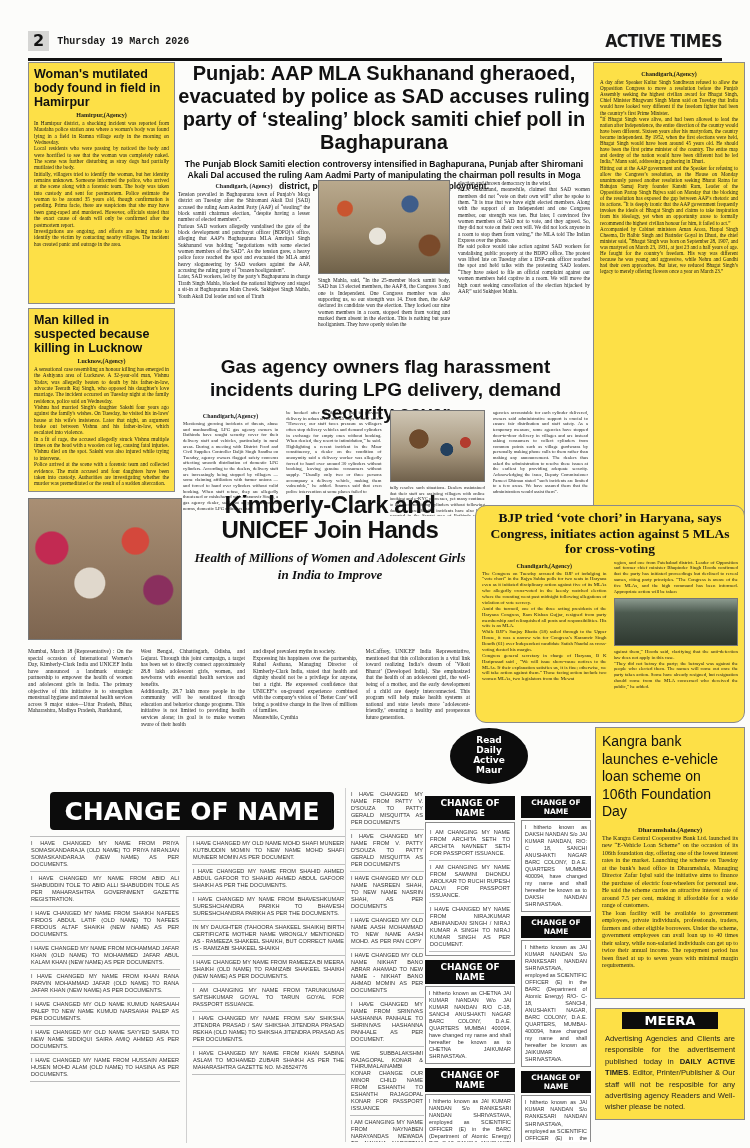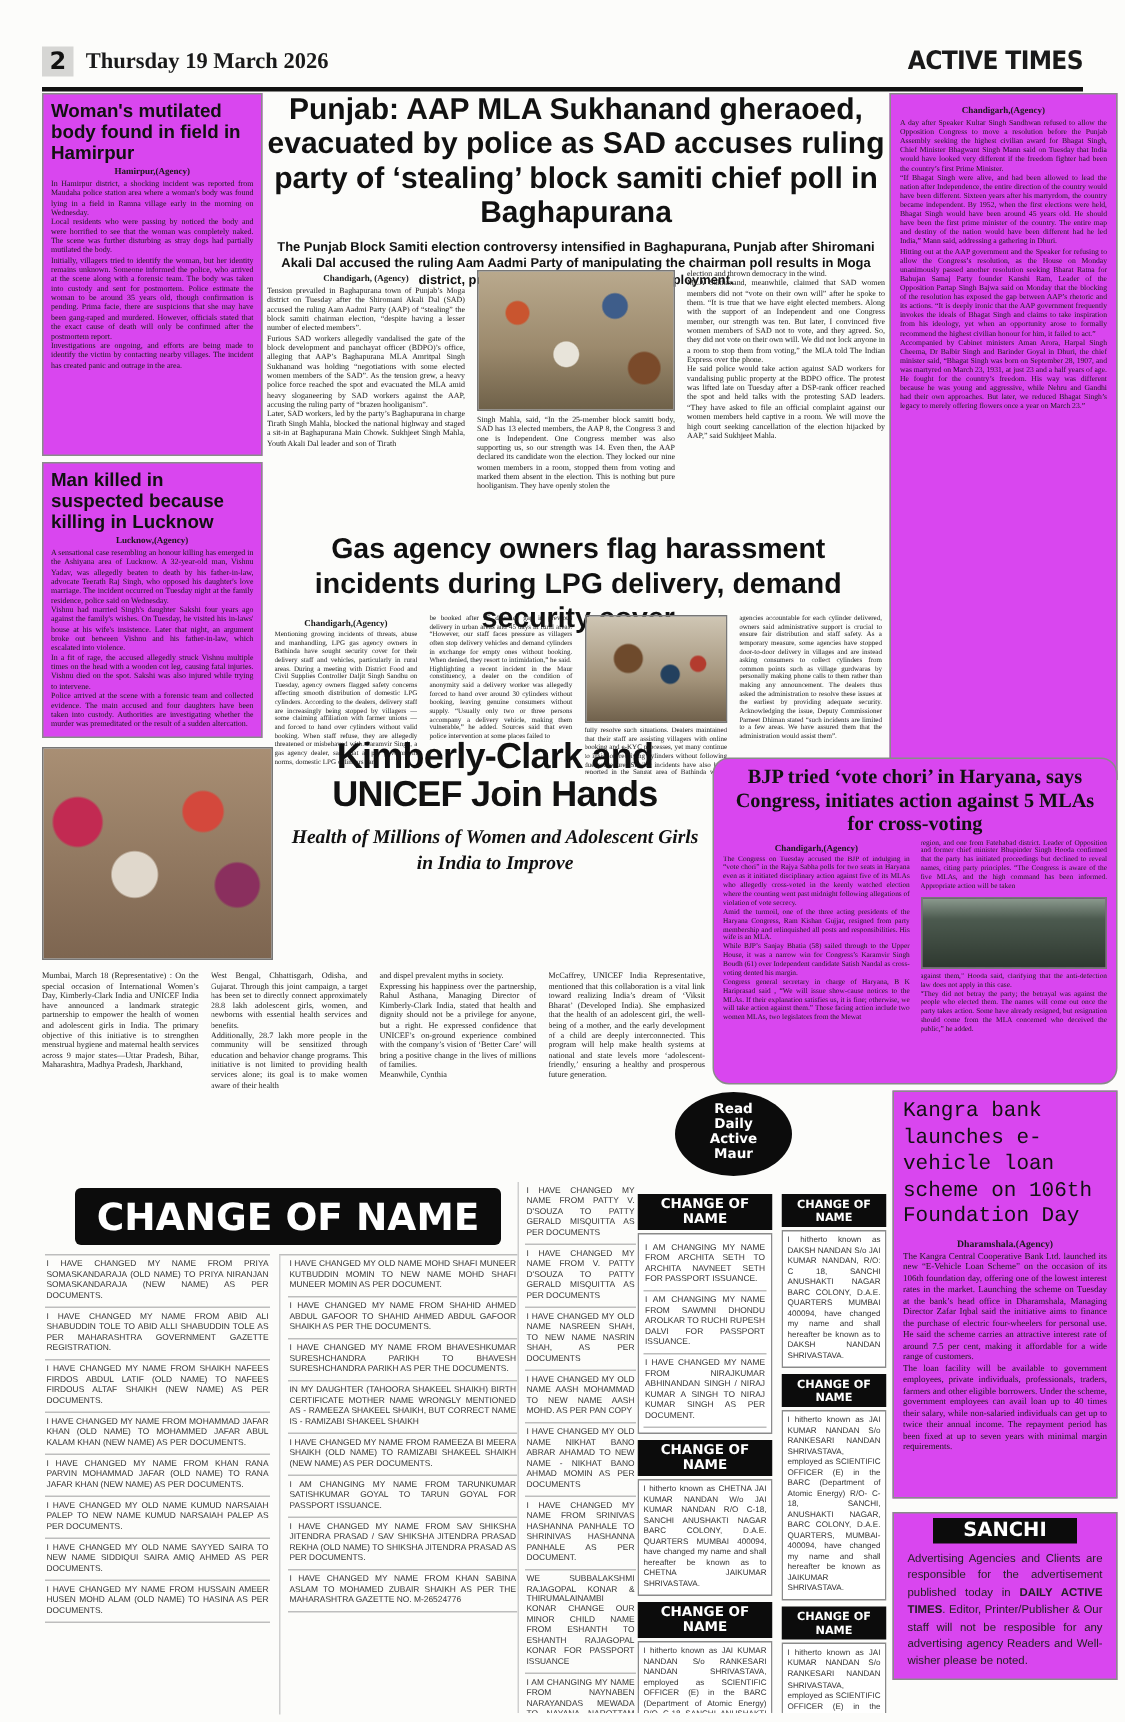--- a/index.html
+++ b/index.html
@@ -3,25 +3,25 @@
 <meta charset="utf-8">
 <style>
   html,body{margin:0;padding:0;background:#e9e7e2;}
   .page{position:relative;width:750px;height:1148px;background:#fcfcfa;margin:0 auto;
         font-family:"Liberation Serif",serif;color:#1a1a1a;overflow:hidden;}
   
   .hdr{position:absolute;left:28px;top:28px;right:28px;height:26px;display:flex;align-items:center;
        border-bottom:3px solid #111;padding-bottom:4px;}
   .pageno{background:#d6d6d4;color:#111;font-family:"DejaVu Sans",sans-serif;font-weight:bold;
           font-size:16px;padding:0 5px;line-height:20px;margin-right:8px;}
-  .hdate{font-family:Liberation Serif, serif;font-weight:bold;font-size:15px;}
+  .hdate{font-family:Liberation Mono, monospace;font-weight:bold;font-size:10px;}
   .mast{margin-left:auto;font-family:"DejaVu Sans",sans-serif;font-weight:bold;font-size:17px;
         letter-spacing:-0.5px;transform:scaleX(.92);transform-origin:right center;}
   
-  .box{position:absolute;border:1px solid #8a8a8a;background:#d946ef;box-sizing:border-box;}
+  .box{position:absolute;border:1px solid #8a8a8a;background:#fde047;box-sizing:border-box;}
   .h-sans{font-family:"Liberation Sans",sans-serif;font-weight:bold;color:#111;}
   .h-serif{font-family:"Liberation Serif",serif;font-weight:bold;color:#111;}
   .dateline{font-weight:bold;text-align:center;font-size:6px;margin:3px 0 2px;}
   .body-txt{font-size:5.3px;line-height:1.2;text-align:justify;white-space:pre-line;overflow:hidden;}
   .cols{position:absolute;display:flex;gap:8px;overflow:hidden;}
   .col{flex:1;overflow:hidden;}
   .photo{box-sizing:border-box;border:1px solid #777;}
   
   .photo-crowd{background:
      radial-gradient(circle at 20% 30%, #c9552f 0 6%, transparent 7%),
@@ -231,26 +231,26 @@
   <div style="position:absolute;left:521px;top:792px;width:70px;height:350px;overflow:hidden;">
     <div class="small-banner" style="font-size:7.5px;">CHANGE OF NAME</div>
     <div class="boxed-ad">I hitherto known as DAKSH NANDAN S/o JAI KUMAR NANDAN, R/O: C 18, SANCHI ANUSHAKTI NAGAR BARC COLONY, D.A.E. QUARTERS MUMBAI 400094, have changed my name and shall hereafter be known as to DAKSH NANDAN SHRIVASTAVA.</div>
     <div class="small-banner" style="font-size:7.5px;">CHANGE OF NAME</div>
     <div class="boxed-ad">I hitherto known as JAI KUMAR NANDAN S/o RANKESARI NANDAN SHRIVASTAVA, employed as SCIENTIFIC OFFICER (E) in the BARC (Department of Atomic Energy) R/O- C-18, SANCHI, ANUSHAKTI NAGAR, BARC COLONY, D.A.E. QUARTERS, MUMBAI- 400094, have changed my name and shall hereafter be known as JAIKUMAR SHRIVASTAVA.</div>
     <div class="small-banner" style="font-size:7.5px;">CHANGE OF NAME</div>
     <div class="boxed-ad">I hitherto known as JAI KUMAR NANDAN S/o RANKESARI NANDAN SHRIVASTAVA, employed as SCIENTIFIC OFFICER (E) in the BARC (Department of Atomic Energy) R/O- C-18, SANCHI, ANUSHAKTI NAGAR, BARC COLONY, D.A.E. QUARTERS, MUMBAI- 400094, have changed my minor son OJAS NANDAN aged 9 year and he shall hereafter be known as OJAS NANDAN SHRIVASTAVA.</div>
   </div>
 
   <div class="box" style="left:595px;top:727px;width:150px;height:272px;padding:5px 6px;">
-    <div style="font-family:Liberation Mono, monospace;font-weight:normal;font-size:14px;line-height:1.25;color:#111;">Kangra bank launches e-vehicle loan scheme on 106th Foundation Day</div>
+    <div style="font-family:Liberation Sans, sans-serif;font-weight:normal;font-size:14px;line-height:1.25;color:#111;">Kangra bank launches e-vehicle loan scheme on 106th Foundation Day</div>
     <div class="dateline" style="font-size:6.5px;margin-top:5px;">Dharamshala.(Agency)</div>
     <div class="body-txt" style="font-size:6px;line-height:1.25;height:190px;">The Kangra Central Cooperative Bank Ltd. launched its new “E-Vehicle Loan Scheme” on the occasion of its 106th foundation day, offering one of the lowest interest rates in the market. Launching the scheme on Tuesday at the bank’s head office in Dharamshala, Managing Director Zafar Iqbal said the initiative aims to finance the purchase of electric four-wheelers for personal use. He said the scheme carries an attractive interest rate of around 7.5 per cent, making it affordable for a wide range of customers.
 The loan facility will be available to government employees, private individuals, professionals, traders, farmers and other eligible borrowers. Under the scheme, government employees can avail loan up to 40 times their salary, while non-salaried individuals can get up to twice their annual income. The repayment period has been fixed at up to seven years with minimal margin requirements.</div>
   </div>
 
   <div class="box" style="left:595px;top:1008px;width:150px;height:112px;padding:3px;">
-    <div style="background:#0c0c0c;color:#fff;font-family:'DejaVu Sans',sans-serif;font-weight:bold;font-size:13px;text-align:center;width:96px;margin:0 auto;padding:1px 0;">SANCHI</div>
+    <div style="background:#0c0c0c;color:#fff;font-family:'DejaVu Sans',sans-serif;font-weight:bold;font-size:13px;text-align:center;width:96px;margin:0 auto;padding:1px 0;">MEERA</div>
     <div class="notice-body">
       <span>Advertising Agencies and Clients are responsible for the advertisement published today in </span><b>DAILY ACTIVE TIMES</b><span>. Editor, Printer/Publisher &amp; Our staff will not be resposible for any advertising agency Readers and Well-wisher please be noted.</span>
     </div>
   </div>
 
 </div>
 
 </body></html>

